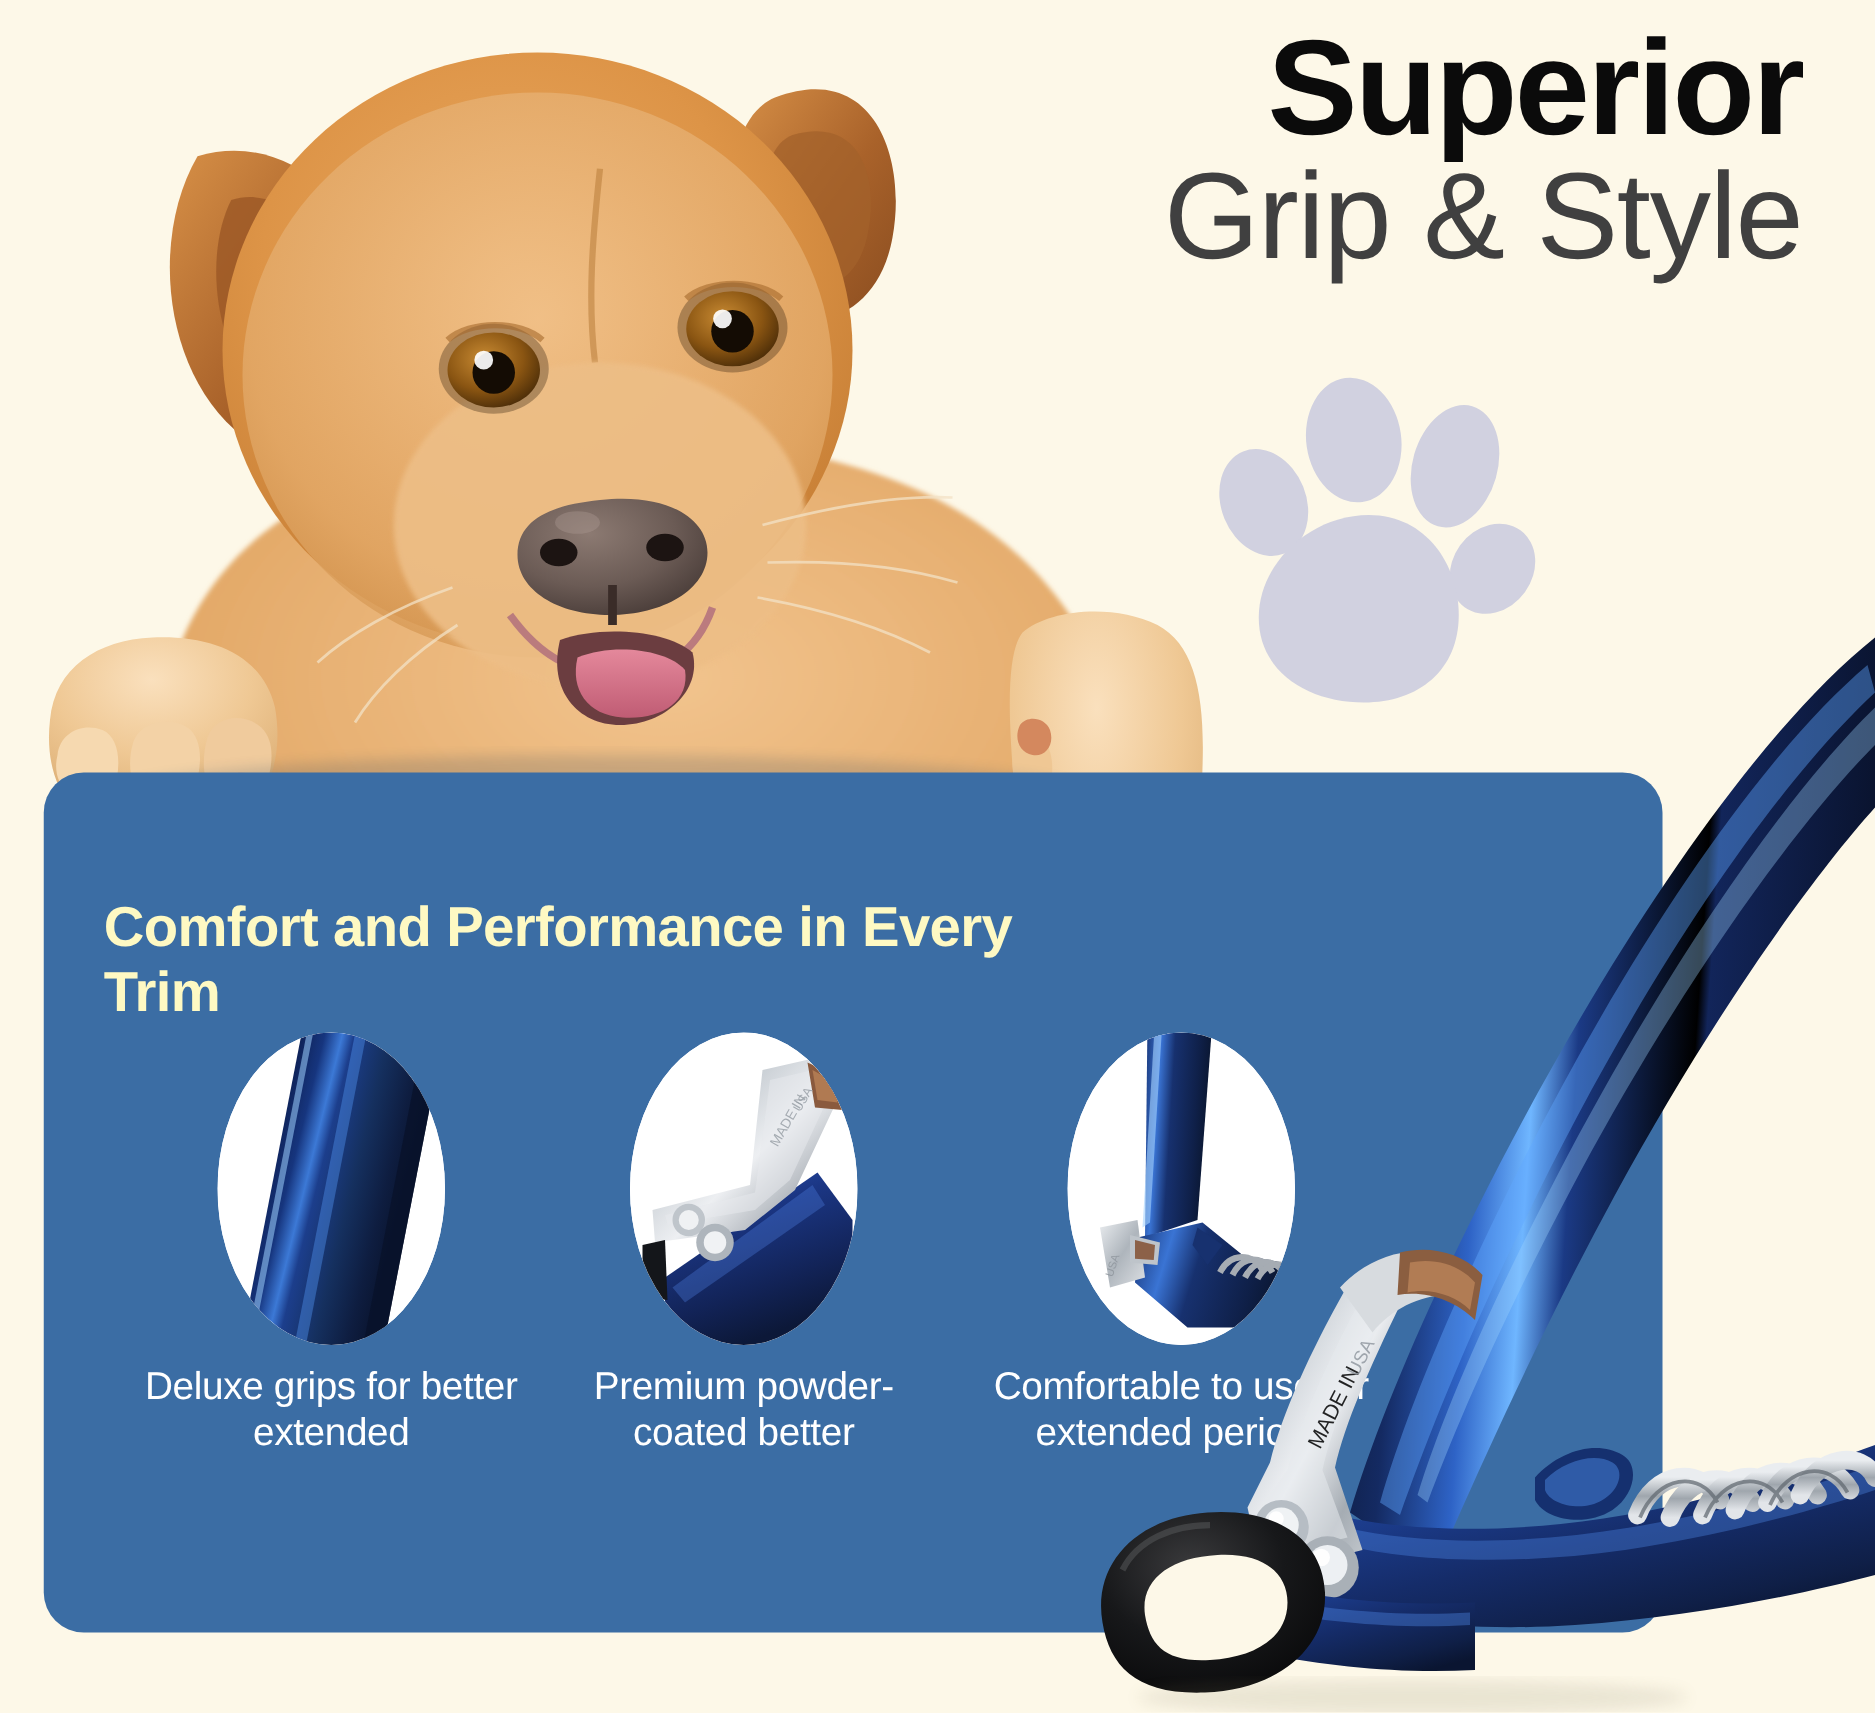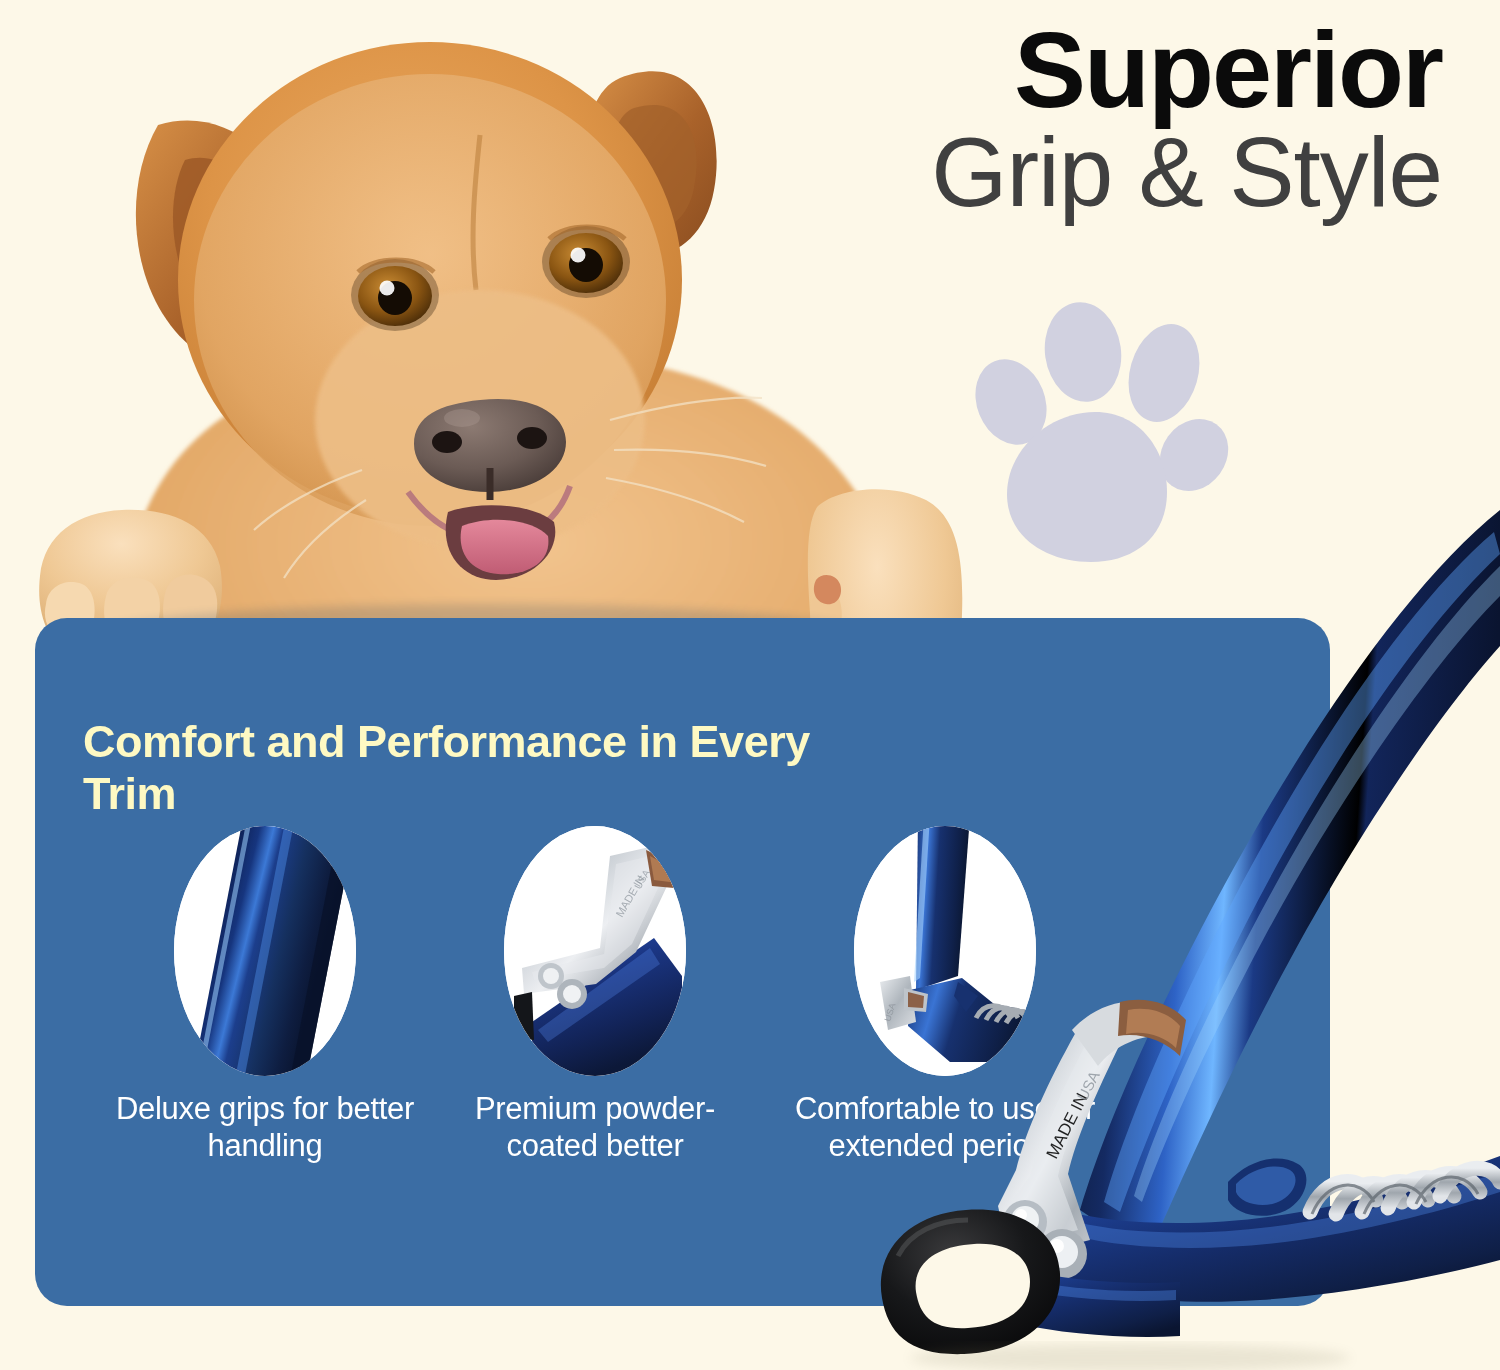--- a/index.html
+++ b/index.html
@@ -220,21 +220,21 @@
             </defs>
             <rect width="182" height="250" fill="#FFFFFF"></rect>
             <g transform="rotate(11 91 125)">
               <rect x="44" y="-40" width="112" height="340" fill="url(#hg1)"></rect>
               <rect x="48" y="-40" width="5" height="340" fill="#9FD2FF" opacity="0.55"></rect>
               <rect x="86" y="-40" width="9" height="340" fill="#4E8FE8" opacity="0.45"></rect>
               <rect x="140" y="-40" width="16" height="340" fill="#08112A" opacity="0.75"></rect>
             </g>
           </svg>
         </div>
-        <div class="cap">Deluxe grips for better handling</div>
+        <div class="cap">Deluxe grips for better extended</div>
       </div>
 
       <div class="feature">
         <div class="circ">
           <svg viewBox="0 0 182 250" width="182" height="250" preserveAspectRatio="none">
             <defs>
               <linearGradient id="chr2" x1="0" y1="0" x2="1" y2="1">
                 <stop offset="0%" stop-color="#F2F4F6"></stop>
                 <stop offset="30%" stop-color="#C5CBD1"></stop>
                 <stop offset="55%" stop-color="#EDEFF2"></stop>

